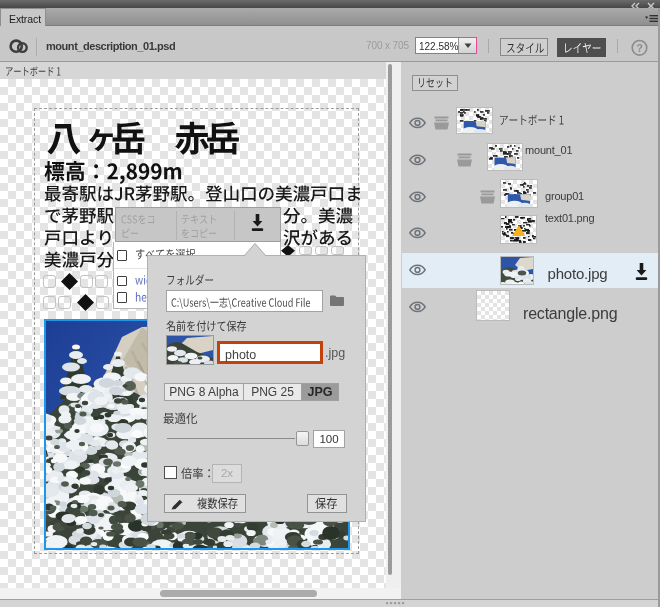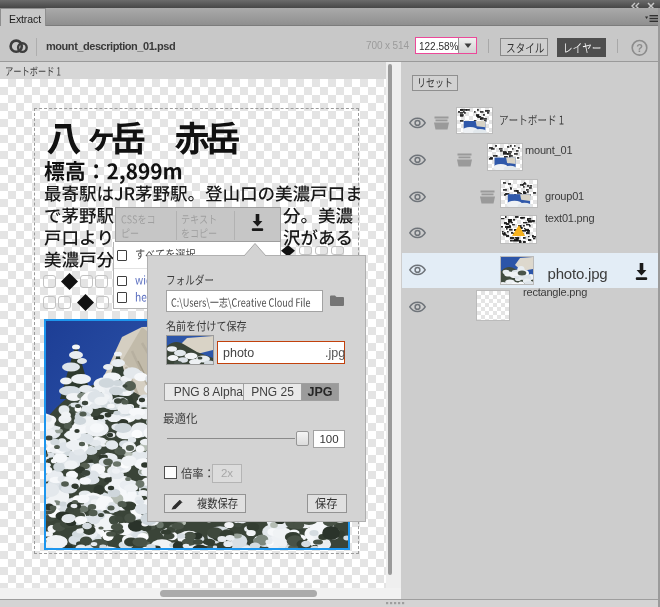--- a/index.html
+++ b/index.html
@@ -21,21 +21,21 @@
 <div class="abs" style="left:0;top:8px;width:46px;height:19px;background:#c8c8c8;border:1px solid #8e8e8e;border-bottom:none">
     <div style="font-size:10.5px;letter-spacing:-0.1px;color:#1c1c1c;padding:4px 0 0 8px">Extract</div>
   </div>
 <div class="abs" style="left:0;top:26px;width:660px;height:36px;background:#c8c8c8;border-bottom:1px solid #9a9a9a"></div>
 <svg class="abs" style="left:9px;top:38px" width="20" height="17" viewBox="0 0 20 17">
     <circle cx="7.2" cy="8.2" r="5.6" fill="none" stroke="#3d3d3d" stroke-width="2.6"></circle>
     <circle cx="13.4" cy="9.6" r="4.3" fill="none" stroke="#3d3d3d" stroke-width="2.4"></circle>
   </svg>
 <div class="abs" style="left:36px;top:38px;width:1px;height:18px;background:#aeaeae"></div>
 <div class="abs" style="left:46px;top:40px;font-size:11px;font-weight:bold;letter-spacing:-0.45px;color:#3a3a3a">mount_description_01.psd</div>
-<div class="abs" style="left:344px;top:40px;width:65px;text-align:right;font-size:10px;letter-spacing:-0.1px;color:#9b9b9b">700 x 514</div>
+<div class="abs" style="left:344px;top:40px;width:65px;text-align:right;font-size:10px;letter-spacing:-0.1px;color:#9b9b9b">700 x 705</div>
 <div class="abs" style="left:415px;top:37px;width:62px;height:17px;border:1px solid #ec4899;background:#fff">
     <div class="abs" style="left:3px;top:2.5px;font-size:10px;color:#2e2e2e">122.58%</div>
     <div class="abs" style="right:0;top:0;width:18px;height:15px;background:linear-gradient(#f0f0f0,#d2d2d2);border-left:1px solid #949494">
       <svg class="abs" style="left:5px;top:5px" width="9" height="6">
         <path d="M0.5 0.5 h7 l-3.5 4.5z" fill="#3e3e3e"></path>
       </svg>
     </div>
   </div>
 <div class="abs" style="left:488px;top:39px;width:1px;height:14px;background:#a8a8a8"></div>
 <div class="abs" style="left:500px;top:38px;width:48px;height:18px;background:#cfcfcf;border:1px solid #898989"></div>
@@ -997,26 +997,26 @@
 <ellipse cx="24" cy="20" rx="6.5" ry="3.2" fill="#f2f4f6"></ellipse>
       <ellipse cx="36" cy="23" rx="7" ry="3.5" fill="#e8edf0"></ellipse>
 <ellipse cx="6" cy="22" rx="5.5" ry="3" fill="#f4f6f8"></ellipse>
       <ellipse cx="16" cy="24" rx="5" ry="2.8" fill="#dde3e8"></ellipse>
 <ellipse cx="28" cy="26" rx="6" ry="3" fill="#eef1f4"></ellipse>
       <ellipse cx="42" cy="27" rx="5" ry="2.5" fill="#d5dce1"></ellipse>
 <ellipse cx="11" cy="27" rx="4" ry="2" fill="#47524a"></ellipse>
       <ellipse cx="33" cy="22" rx="2.5" ry="1.5" fill="#404a40"></ellipse>
 </svg>
   </div>
-<div class="abs" style="left:217px;top:341px;width:128px;height:23px;background:#fff;border:1px solid #c2410c">
+<div class="abs" style="left:217px;top:341px;width:106px;height:23px;background:#fff;border:3px solid #c2410c">
     <div class="abs" style="left:5px;top:4px;font-size:12.5px;color:#444">photo</div>
   </div>
 <div class="abs" style="left:325px;top:346px;font-size:12.5px;color:#565656">.jpg</div>
 <div class="abs" style="left:164px;top:383px;width:175px;height:18px;border:1px solid #9f9f9f;background:#e9e9e9;display:flex">
-    <div style="width:79px;border-right:1px solid #9f9f9f;font-size:12px;color:#3f3f3f;text-align:right;line-height:16px">PNG 8 Alpha</div>
+    <div style="width:79px;border-right:1px solid #9f9f9f;font-size:12px;color:#3f3f3f;text-align:center;line-height:16px">PNG 8 Alpha</div>
     <div style="width:58px;border-right:1px solid #9f9f9f;font-size:12px;color:#3f3f3f;text-align:center;line-height:16px">PNG 25</div>
     <div style="flex:1;background:#9b9b9b;font-size:12.5px;font-weight:bold;color:#262626;text-align:center;line-height:16px">JPG</div>
   </div>
 <svg class="" style="position:absolute;left:163px;top:410.0px;width:49px;height:18px;overflow:visible;" viewBox="0 -13.00 49 18">
     <path fill="#3b3b3b" d="M2.9 -7.9H8.6V-7.1H2.9ZM2.9 -9.4H8.6V-8.6H2.9ZM2 -10.1V-6.4H9.5V-10.1ZM4.6 -4.9V-4H2.5V-4.9ZM0.6 -0.6 0.6 0.3 4.6 -0.2V1H5.4V0.2C5.6 0.4 5.8 0.7 5.8 0.9C6.6 0.6 7.4 0.2 8.1 -0.4C8.8 0.2 9.6 0.7 10.6 1C10.7 0.8 10.9 0.4 11.1 0.3C10.2 0 9.4 -0.4 8.7 -1C9.5 -1.7 10.1 -2.7 10.4 -3.9L9.9 -4.2L9.8 -4.1H5.8V-3.4H6.8L6.3 -3.2C6.6 -2.4 7 -1.6 7.6 -1C6.9 -0.5 6.1 -0.1 5.4 0.2V-4.9H10.8V-5.7H0.7V-4.9H1.7V-0.7ZM7 -3.4H9.4C9.1 -2.7 8.6 -2.1 8.1 -1.5C7.7 -2.1 7.3 -2.7 7 -3.4ZM4.6 -3.3V-2.5H2.5V-3.3ZM4.6 -1.8V-1L2.5 -0.8V-1.8Z M12.1 -9.7C12.8 -9.1 13.6 -8.2 14 -7.6L14.7 -8.1C14.3 -8.8 13.5 -9.6 12.8 -10.2ZM14.3 -5.6H12V-4.7H13.5V-1.5C13 -0.9 12.4 -0.4 11.9 -0L12.4 0.9C12.9 0.4 13.5 -0.2 14 -0.7C14.7 0.3 15.7 0.7 17.2 0.8C18.5 0.8 21 0.8 22.3 0.7C22.3 0.5 22.5 0 22.6 -0.2C21.2 -0.1 18.5 -0.1 17.2 -0.1C15.9 -0.2 14.9 -0.6 14.3 -1.5ZM16.4 -8.6C16.6 -8.2 16.8 -7.8 16.9 -7.4H15.4V-0.9H16.2V-6.7H18.3V-5.8H16.6V-5.2H18.3V-4.3H17.1V-1.5H17.7V-2H20.2V-4.3H19V-5.2H20.7V-5.8H19V-6.7H21.2V-1.9C21.2 -1.7 21.1 -1.7 21 -1.7C20.8 -1.7 20.4 -1.7 19.9 -1.7C20 -1.5 20.1 -1.1 20.1 -0.9C20.8 -0.9 21.3 -0.9 21.6 -1C21.9 -1.2 22 -1.4 22 -1.9V-7.4H20.3C20.5 -7.8 20.7 -8.2 20.9 -8.6L20.6 -8.7H22.4V-9.5H19V-10.5H18.2V-9.5H15V-8.7H16.8ZM20 -8.7C19.9 -8.3 19.7 -7.8 19.5 -7.4L19.6 -7.4H17.5L17.7 -7.5C17.6 -7.8 17.4 -8.3 17.2 -8.7ZM17.7 -3.7H19.6V-2.6H17.7Z M32.9 -8.1C32.1 -7.3 30.8 -6.3 29.5 -5.5V-10.2H28.6V-0.9C28.6 0.5 29 0.8 30.2 0.8C30.4 0.8 32.2 0.8 32.5 0.8C33.7 0.8 34 0.1 34.1 -2C33.9 -2 33.5 -2.2 33.3 -2.4C33.2 -0.5 33.1 -0.1 32.5 -0.1C32.1 -0.1 30.5 -0.1 30.2 -0.1C29.6 -0.1 29.5 -0.2 29.5 -0.9V-4.6C30.9 -5.4 32.4 -6.4 33.5 -7.3ZM26.6 -10.3C25.8 -8.3 24.6 -6.4 23.2 -5.2C23.4 -5 23.7 -4.5 23.8 -4.3C24.3 -4.8 24.8 -5.4 25.3 -6.1V1H26.1V-7.4C26.6 -8.2 27.1 -9.1 27.4 -10Z"></path>
   </svg>
 <div class="abs" style="left:167px;top:437.5px;width:128px;height:1.5px;background:#8a8a8a"></div>
 <div class="abs" style="left:296px;top:431px;width:13px;height:14.5px;background:linear-gradient(#f5f5f5,#dcdcdc);border:1px solid #969696;border-radius:2px"></div>
 <div class="abs" style="left:313px;top:429.5px;width:32px;height:18px;background:#fff;border:1px solid #a2a2a2;font-size:11.5px;color:#333;text-align:center;line-height:16px">100</div>
 <div class="abs" style="left:164px;top:466px;width:13px;height:13px;border:1.6px solid #4f4f4f;background:#fdfdfd"></div>
@@ -1305,21 +1305,21 @@
     </svg>
   </div>
 <div class="abs checker" style="left:476px;top:290px;width:34px;height:31px;background-size:8px 8px;border:1px solid #bbb"></div>
 <svg class="" style="position:absolute;left:498.5px;top:112.3px;width:79px;height:18px;overflow:visible;" viewBox="0 -12.48 79 18">
     <path fill="#3c3c3c" d="M8.9 -8.1 8.5 -8.7C8.3 -8.6 8 -8.6 7.8 -8.6C7.2 -8.6 2.7 -8.6 2.3 -8.6C1.9 -8.6 1.5 -8.7 1.2 -8.7V-7.6C1.6 -7.7 1.9 -7.7 2.3 -7.7C2.7 -7.7 7.1 -7.7 7.8 -7.7C7.4 -6.9 6.5 -5.6 5.7 -5L6.3 -4.4C7.4 -5.3 8.3 -6.9 8.7 -7.7C8.7 -7.8 8.9 -8 8.9 -8.1ZM5.1 -6.5H4.2C4.3 -6.2 4.3 -6 4.3 -5.7C4.3 -3.7 4.1 -1.9 2.6 -0.8C2.3 -0.6 2 -0.4 1.7 -0.3L2.4 0.4C4.9 -1.1 5.1 -3.3 5.1 -6.5Z M10.6 -5.2V-4C10.9 -4.1 11.4 -4.1 11.9 -4.1C12.6 -4.1 16.5 -4.1 17.2 -4.1C17.6 -4.1 18 -4 18.2 -4V-5.2C18 -5.2 17.7 -5.1 17.2 -5.1C16.5 -5.1 12.6 -5.1 11.9 -5.1C11.4 -5.1 10.9 -5.2 10.6 -5.2Z M22.4 -1.1C22.4 -0.6 22.4 -0 22.4 0.4H23.3C23.3 -0 23.2 -0.7 23.2 -1.1L23.2 -5C24.3 -4.6 26 -3.8 27 -3.1L27.3 -4.1C26.3 -4.7 24.5 -5.6 23.2 -6.1V-8C23.2 -8.4 23.3 -8.9 23.3 -9.3H22.4C22.4 -8.9 22.4 -8.4 22.4 -8C22.4 -7 22.4 -1.7 22.4 -1.1Z M36 -9.5 35.5 -9.2C35.8 -8.8 36.1 -8.1 36.3 -7.6L36.8 -7.9C36.6 -8.4 36.3 -9.1 36 -9.5ZM37.2 -9.8 36.6 -9.6C36.9 -9.1 37.2 -8.5 37.4 -7.9L37.9 -8.2C37.8 -8.7 37.4 -9.4 37.2 -9.8ZM31.9 -4.4 31.2 -4.8C30.8 -3.8 30 -2.4 29.4 -1.7L30 -1.1C30.6 -1.8 31.5 -3.4 31.9 -4.4ZM35.9 -4.8 35.3 -4.4C35.8 -3.6 36.5 -2.1 36.9 -1.2L37.6 -1.7C37.2 -2.5 36.4 -4 35.9 -4.8ZM29.7 -7.2V-6.2C29.9 -6.2 30.2 -6.3 30.5 -6.3H33.2V-6.2C33.2 -5.6 33.2 -1.5 33.2 -0.8C33.2 -0.5 33.1 -0.4 32.8 -0.4C32.5 -0.4 32.1 -0.4 31.7 -0.5L31.8 0.4C32.1 0.5 32.7 0.5 33.1 0.5C33.7 0.5 33.9 0.2 33.9 -0.4C33.9 -1.3 33.9 -5.2 33.9 -6.2V-6.3H36.5C36.7 -6.3 37 -6.3 37.3 -6.2V-7.2C37 -7.2 36.7 -7.2 36.5 -7.2H33.9V-8.4C33.9 -8.7 34 -9.1 34 -9.3H33.1C33.1 -9.1 33.2 -8.7 33.2 -8.4V-7.2H30.5C30.2 -7.2 30 -7.2 29.7 -7.2Z M39.4 -5.2V-4C39.7 -4.1 40.2 -4.1 40.7 -4.1C41.4 -4.1 45.3 -4.1 46 -4.1C46.4 -4.1 46.8 -4 47 -4V-5.2C46.8 -5.2 46.5 -5.1 46 -5.1C45.3 -5.1 41.4 -5.1 40.7 -5.1C40.2 -5.1 39.7 -5.2 39.4 -5.2Z M54.3 -8.6 53.8 -8.3C54.1 -7.8 54.4 -7.1 54.6 -6.5L55.2 -6.8C55 -7.4 54.5 -8.2 54.3 -8.6ZM55.5 -9.2 54.9 -8.9C55.3 -8.4 55.6 -7.8 55.8 -7.1L56.4 -7.5C56.1 -8 55.7 -8.8 55.5 -9.2ZM50.9 -0.9C50.9 -0.5 50.9 0.1 50.9 0.5H51.8C51.8 0.1 51.7 -0.5 51.7 -0.9V-4.8C52.8 -4.4 54.5 -3.6 55.5 -2.9L55.8 -3.9C54.8 -4.6 53 -5.4 51.7 -5.9V-7.9C51.7 -8.2 51.8 -8.8 51.8 -9.1H50.9C50.9 -8.8 50.9 -8.2 50.9 -7.9C50.9 -6.9 50.9 -1.6 50.9 -0.9Z M60.6 0H64.5V-0.9H63V-8.8H62.4C62 -8.5 61.5 -8.3 60.9 -8.2V-7.5H62.2V-0.9H60.6Z"></path>
   </svg>
 <div class="abs" style="left:525px;top:144px;font-size:11px;letter-spacing:-0.2px;color:#3c3c3c">mount_01</div>
 <div class="abs" style="left:545px;top:189.5px;font-size:11px;letter-spacing:-0.2px;color:#3c3c3c">group01</div>
 <div class="abs" style="left:545px;top:212px;font-size:11px;letter-spacing:-0.2px;color:#3c3c3c">text01.png</div>
 <div class="abs" style="left:547.5px;top:265.0px;font-size:15px;letter-spacing:-0.2px;color:#3c3c3c">photo.jpg</div>
-<div class="abs" style="left:523px;top:286px;font-size:11px;letter-spacing:-0.2px;color:#3c3c3c">rectangle.png</div>
+<div class="abs" style="left:523px;top:305px;font-size:16px;letter-spacing:-0.2px;color:#3c3c3c">rectangle.png</div>
 <svg class="abs" style="left:634px;top:263px" width="15.0" height="18.0" viewBox="0 0 15 18">
     <rect x="5.7" y="0" width="3.6" height="7.5" fill="#1a1a1a"></rect>
     <path d="M2.6 7 h9.8 L7.5 12.6z" fill="#1a1a1a"></path>
     <rect x="1.8" y="14.2" width="11.4" height="2.8" rx="1" fill="#1a1a1a"></rect>
   </svg>
 <div class="abs" style="left:0;top:588px;width:401px;height:11px;background:#f2f2f2"></div>
 <div class="abs" style="left:160px;top:590px;width:157px;height:7px;background:#ababab;border-radius:3.5px"></div>
 <div class="abs" style="left:0;top:599px;width:660px;height:1px;background:#9e9e9e"></div>
 <div class="abs" style="left:0;top:600px;width:660px;height:7px;background:#d4d4d4"></div>
 <svg class="abs" style="left:386px;top:602px" width="20" height="3">

